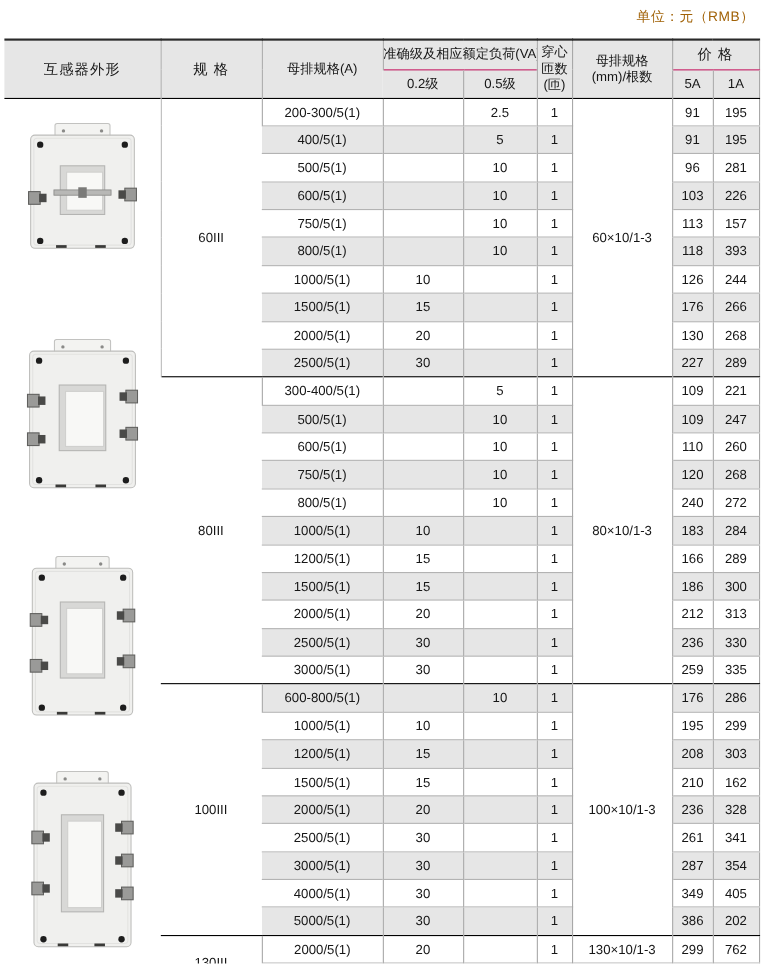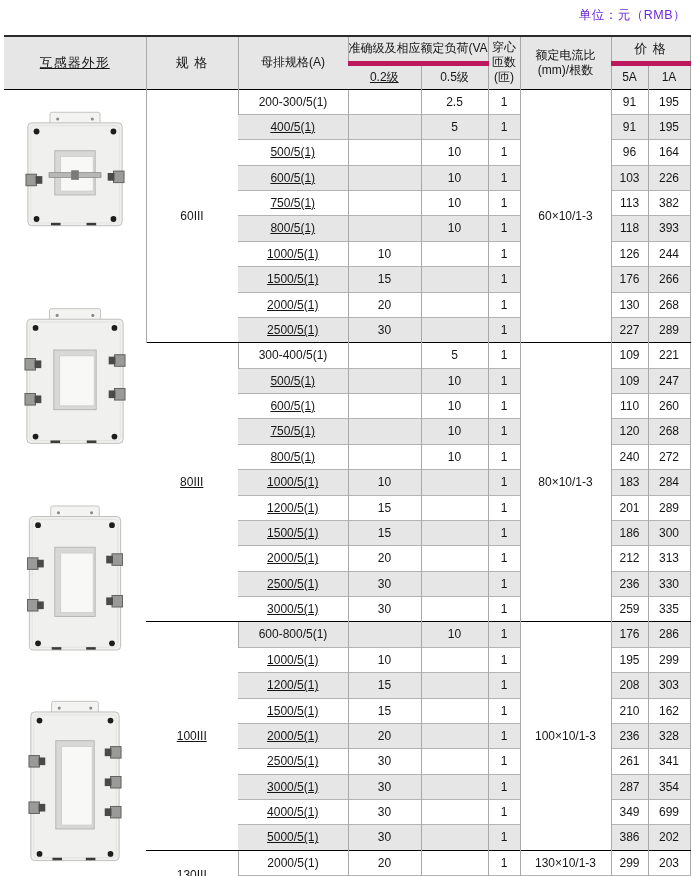--- a/index.html
+++ b/index.html
@@ -6,21 +6,21 @@
   html,body { background:#ffffff; }
   body {
     width:692px; height:876px;
     font-family:"Liberation Sans","DejaVu Sans",sans-serif;
     color:#1c1c1c;
     position:relative;
     overflow:hidden;
   }
   .unit-note {
     position:absolute; top:7px; right:6px;
-    font-size:12.5px; color:#6d28d9; letter-spacing:.5px;
+    font-size:12.5px; color:#a16207; letter-spacing:.5px;
   }
   table.price-table {
     position:absolute; top:35px; left:4px;
     width:686px;
     border-collapse:collapse;
     table-layout:fixed;
     border-top:2px solid #2a2a2a;
     border-bottom:3px solid #161616;
     border-right:1px solid #a8a8a8;
   }
@@ -28,26 +28,26 @@
     font-weight:normal;
     text-align:center;
     vertical-align:middle;
     border-left:1px solid #a8a8a8;
     border-top:1px solid #b3b3b3;
     font-size:12px;
     color:#161616;
     overflow:hidden;
     white-space:nowrap;
   }
-  th:first-child, td:first-child { border-left:none;text-decoration:underline; }
+  th:first-child, td:first-child { border-left:none; }
   thead th {
     background:#e6e6e6;
     font-size:13px;
     letter-spacing:1px;
-    border-top:5px solid #be185d;
+    border-top:1px solid #be185d;
   }
   thead tr:first-child th { border-top:none; }
   .hdr-small { font-size:12px; letter-spacing:0; }
   .hdr-line { display:block; line-height:1.25; }
   tbody td { height:24.38px; line-height:24.38px; }
   tbody tr.stripe td.cell { background:#e6e6e6; }
   tbody tr.sec td { border-top:1px solid #000000; }
   td.photo-cell {
     background:#ffffff;
     vertical-align:top;
@@ -81,21 +81,21 @@
       <th rowspan="2">互感器外形</th>
       <th rowspan="2">规 格</th>
       <th rowspan="2" class="hdr-small">母排规格(A)</th>
       <th colspan="2" class="hdr-small">准确级及相应额定负荷(VA)</th>
       <th rowspan="2" class="hdr-small">
         <span class="hdr-line">穿心</span>
         <span class="hdr-line">匝数</span>
         <span class="hdr-line">(匝)</span>
       </th>
       <th rowspan="2" class="hdr-small">
-        <span class="hdr-line">额定电流比</span>
+        <span class="hdr-line">母排规格</span>
         <span class="hdr-line">(mm)/根数</span>
       </th>
       <th colspan="2">价  格</th>
     </tr>
     <tr>
       <th class="hdr-small">0.2级</th>
       <th class="hdr-small">0.5级</th>
       <th class="hdr-small">5A</th>
       <th class="hdr-small">1A</th>
     </tr>
@@ -214,37 +214,37 @@
         <td class="cell">1</td>
         <td class="cell">91</td>
         <td class="cell">195</td>
       </tr>
       <tr class="">
         <td class="cell">500/5(1)</td>
         <td class="cell"></td>
         <td class="cell">10</td>
         <td class="cell">1</td>
         <td class="cell">96</td>
-        <td class="cell">164</td>
+        <td class="cell">281</td>
       </tr>
       <tr class="stripe">
         <td class="cell">600/5(1)</td>
         <td class="cell"></td>
         <td class="cell">10</td>
         <td class="cell">1</td>
         <td class="cell">103</td>
         <td class="cell">226</td>
       </tr>
       <tr class="">
         <td class="cell">750/5(1)</td>
         <td class="cell"></td>
         <td class="cell">10</td>
         <td class="cell">1</td>
         <td class="cell">113</td>
-        <td class="cell">382</td>
+        <td class="cell">157</td>
       </tr>
       <tr class="stripe">
         <td class="cell">800/5(1)</td>
         <td class="cell"></td>
         <td class="cell">10</td>
         <td class="cell">1</td>
         <td class="cell">118</td>
         <td class="cell">393</td>
       </tr>
       <tr class="">
@@ -327,21 +327,21 @@
         <td class="cell"></td>
         <td class="cell">1</td>
         <td class="cell">183</td>
         <td class="cell">284</td>
       </tr>
       <tr class="">
         <td class="cell">1200/5(1)</td>
         <td class="cell">15</td>
         <td class="cell"></td>
         <td class="cell">1</td>
-        <td class="cell">201</td>
+        <td class="cell">166</td>
         <td class="cell">289</td>
       </tr>
       <tr class="stripe">
         <td class="cell">1500/5(1)</td>
         <td class="cell">15</td>
         <td class="cell"></td>
         <td class="cell">1</td>
         <td class="cell">186</td>
         <td class="cell">300</td>
       </tr>
@@ -426,39 +426,39 @@
         <td class="cell">1</td>
         <td class="cell">287</td>
         <td class="cell">354</td>
       </tr>
       <tr class="">
         <td class="cell">4000/5(1)</td>
         <td class="cell">30</td>
         <td class="cell"></td>
         <td class="cell">1</td>
         <td class="cell">349</td>
-        <td class="cell">699</td>
+        <td class="cell">405</td>
       </tr>
       <tr class="stripe">
         <td class="cell">5000/5(1)</td>
         <td class="cell">30</td>
         <td class="cell"></td>
         <td class="cell">1</td>
         <td class="cell">386</td>
         <td class="cell">202</td>
       </tr>
       <tr class=" sec">
         <td class="merged" rowspan="2">130III</td>
         <td class="cell">2000/5(1)</td>
         <td class="cell">20</td>
         <td class="cell"></td>
         <td class="cell">1</td>
         <td class="cell">130×10/1-3</td>
         <td class="cell">299</td>
-        <td class="cell">203</td>
+        <td class="cell">762</td>
       </tr>
       <tr class="stripe">
         <td class="cell">2500/5(1)</td>
         <td class="cell">30</td>
         <td class="cell"></td>
         <td class="cell">1</td>
         <td class="cell">125×10/1-3</td>
         <td class="cell">315</td>
         <td class="cell">523</td>
       </tr>

